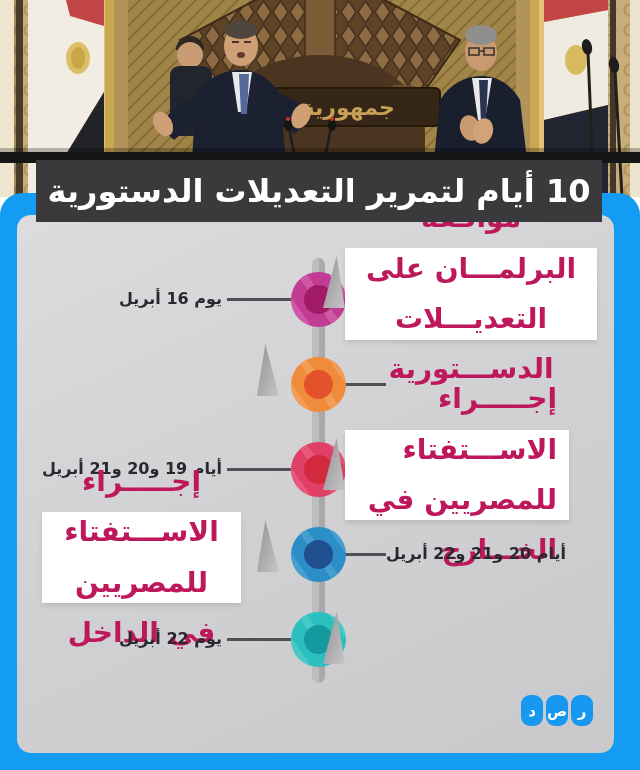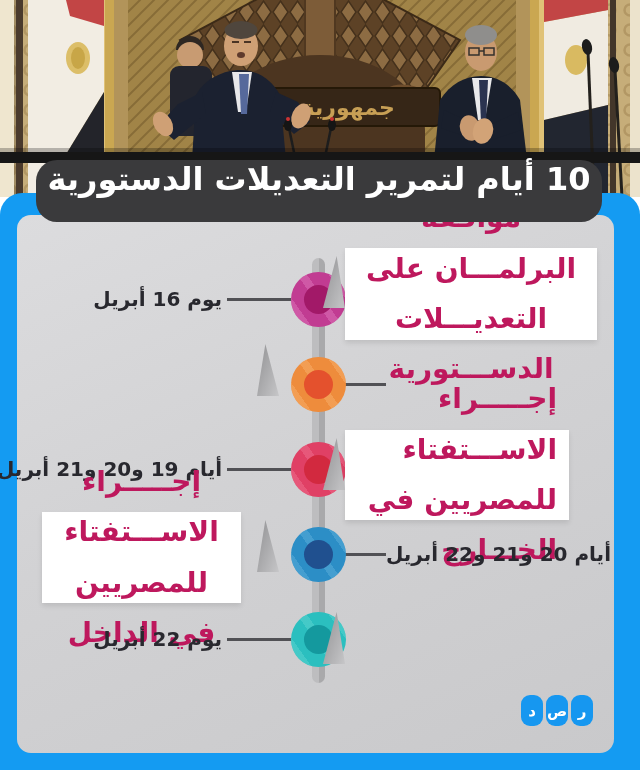--- a/index.html
+++ b/index.html
@@ -16,23 +16,22 @@
     background:#149BF2;border-radius:22px 22px 0 0;
   }
   .gray-panel{
     position:absolute;top:215px;left:17px;width:597px;height:538px;
     background:linear-gradient(155deg,#dcdcde 0%,#d2d2d4 45%,#c9c9cb 100%);
     border-radius:14px;
   }
   
   .banner{
     position:absolute;left:36px;top:160px;width:566px;height:62px;
-    background:#3a3a3c;display:flex;justify-content:center;
+    background:#3a3a3c;display:flex;align-items:center;justify-content:center;
     z-index:6;
-    border-radius:21px;
   }
   .banner-title{
     color:#ffffff;font-weight:bold;font-size:32px;direction:rtl;white-space:nowrap;
     letter-spacing:0;
   }
   
   .track{
     position:absolute;left:312px;top:258px;width:13px;height:425px;border-radius:7px;
     background:linear-gradient(90deg,#bdbdbf 0 55%,#a9a9ab 55% 100%);
     z-index:2;
@@ -70,21 +69,21 @@
   .tri{
     position:absolute;width:22px;height:52px;z-index:3;
     background:linear-gradient(110deg,#919193,#c6c6c8);
   }
   .tri.tr{clip-path:polygon(62% 0,100% 100%,0 100%);} 
   .tri.tl{clip-path:polygon(38% 0,100% 100%,0 100%);} 
   .t1{left:323px;top:256px}.t2{left:257px;top:344px}.t3{left:323px;top:438px}
   .t4{left:257px;top:520px}.t5{left:323px;top:612px}
   .date{
     position:absolute;z-index:4;direction:rtl;white-space:nowrap;
-    font-weight:bold;font-size:20px;color:#28282e;height:30px;line-height:30px;
+    font-weight:bold;font-size:16px;color:#28282e;height:30px;line-height:30px;
   }
   .d1{right:418px;top:284px}.d2{left:386px;top:369px}.d3{right:418px;top:454px}
   .d4{left:386px;top:539px}.d5{right:418px;top:624px}
   
   .logo{
     position:absolute;left:521px;top:695px;display:flex;gap:3px;direction:rtl;z-index:5;
   }
   .logo .blob{
     width:22px;height:31px;border-radius:9px;background:#1697F0;
     color:#fff;font-weight:bold;font-size:15px;

